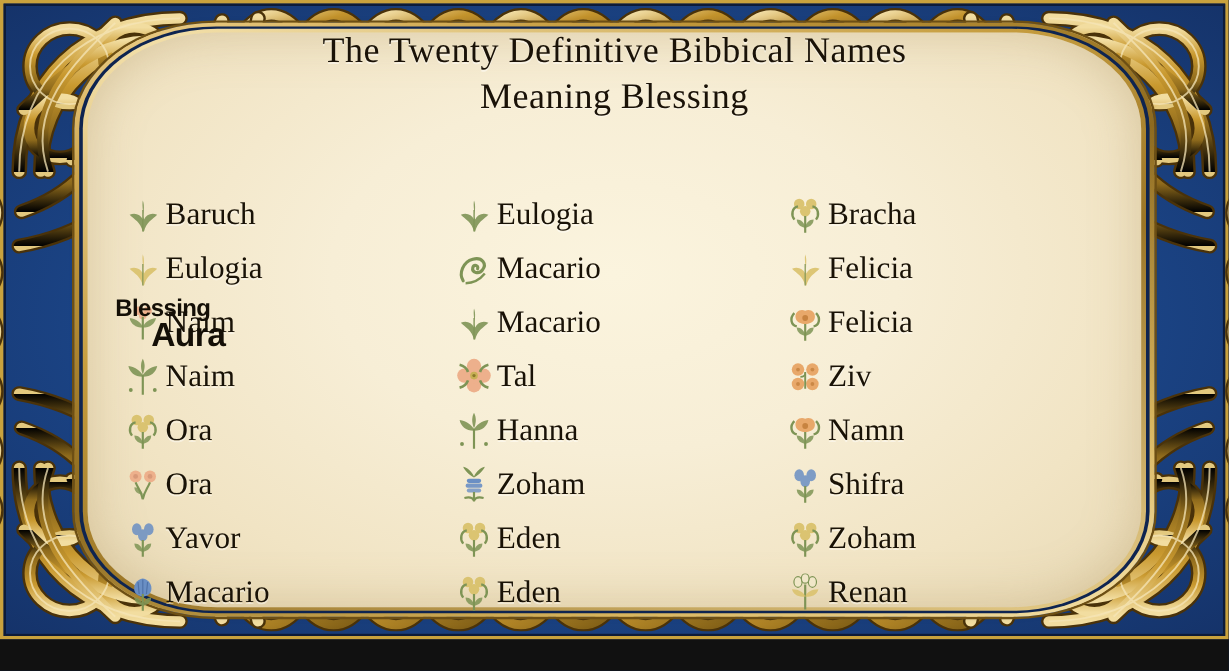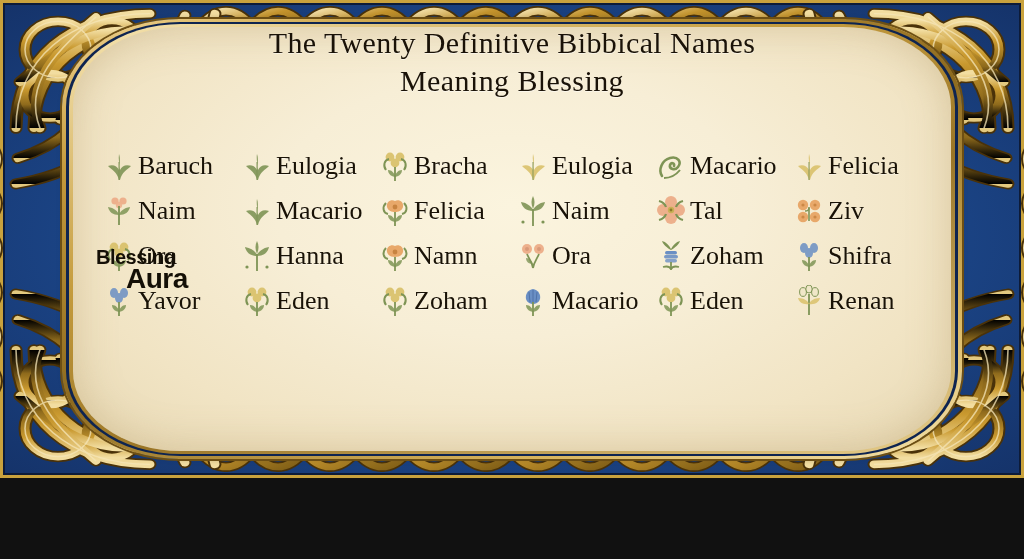--- a/index.html
+++ b/index.html
@@ -1,17 +1,17 @@
 <!DOCTYPE html>
 <html><head>
 <meta charset="utf-8">
 <style>
   html,body{margin:0;padding:0;background:#111;}
   #stage{
-    position:relative;width:1024px;height:478px;overflow:hidden;
+    position:relative;width:1024px;height:533px;overflow:hidden;
     font-family:"Liberation Serif", serif;
     background:#13284f;
   }
 
   
   .outer-rule{
     position:absolute;inset:0;
     box-sizing:border-box;
     border:3px solid #c9a23d;
     background:linear-gradient(180deg,#1a3566 0%,#14294f 50%,#1a3566 100%);
@@ -83,24 +83,24 @@
     font-family:"Liberation Serif", serif;
     font-size:30px;
     line-height:38px;
     color:#1a1207;
     letter-spacing:.4px;
     text-shadow:0 1px 0 rgba(255,255,255,.5);
   }
 
   
   .grid{
-    position:absolute;left:98px;right:98px;top:143px;
+    position:absolute;left:98px;right:98px;top:156px;
     z-index:14;
     display:grid;
-    grid-template-columns:repeat(6,1fr);
+    grid-template-columns:repeat(3,1fr);
     grid-auto-rows:45px;
     column-gap:0px;
   }
   .cell{
     display:flex;align-items:center;justify-content:flex-start;
     gap:4px;
     padding-left:6px;
   }
   .cell .orn{
     width:30px;height:32px;flex:0 0 30px;

